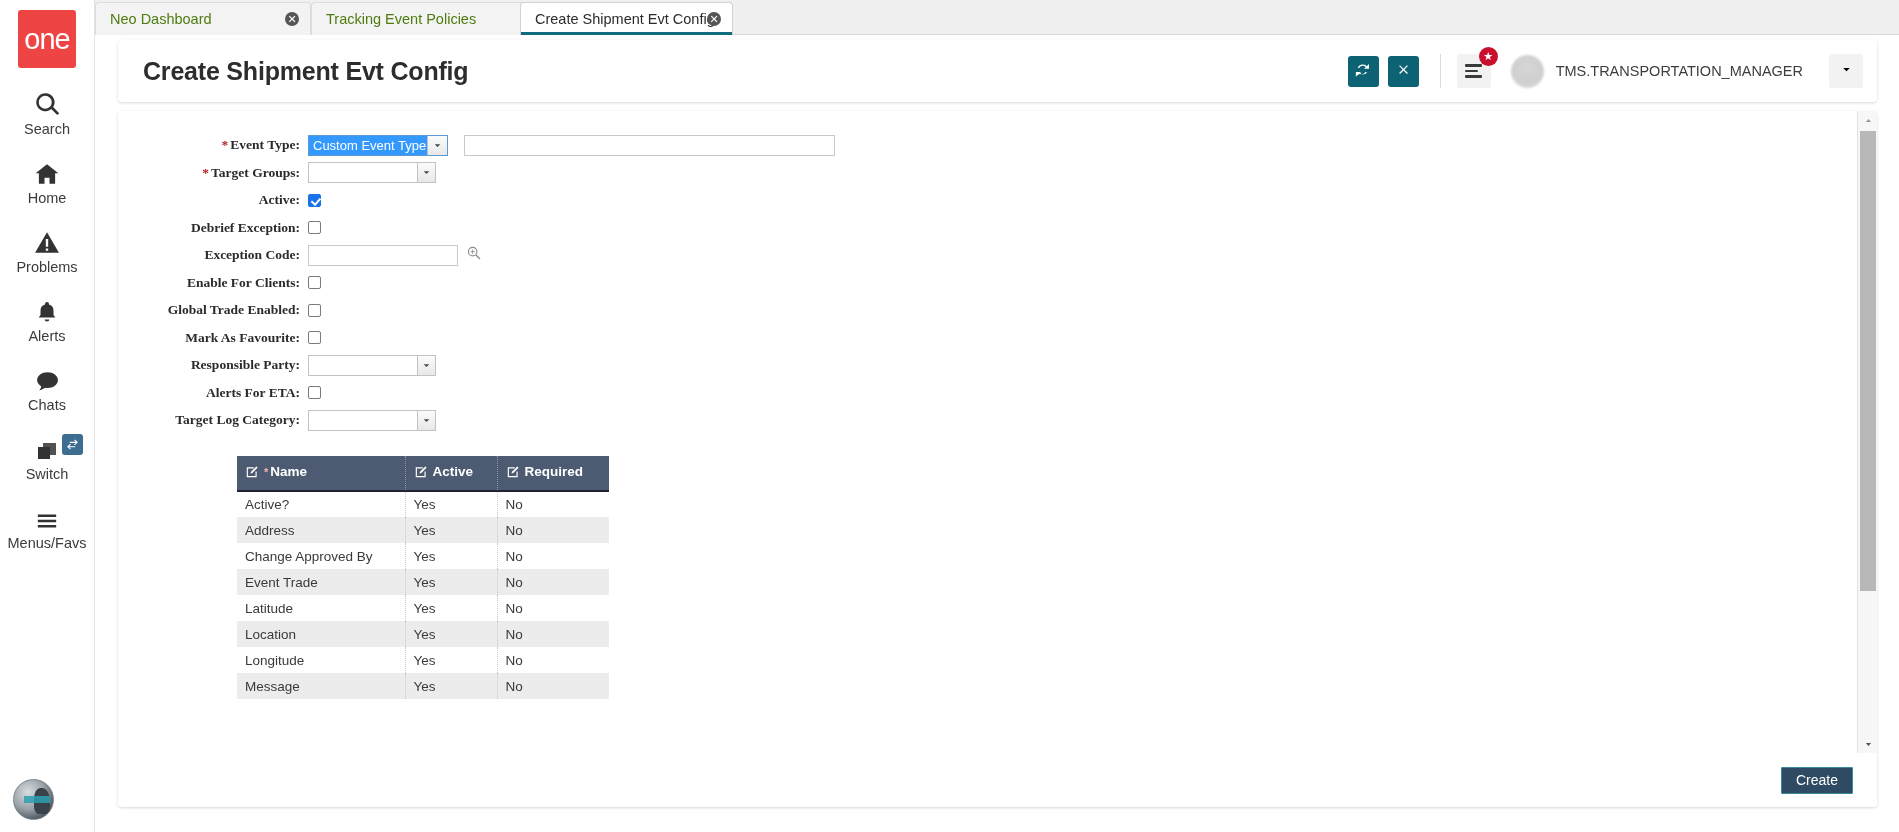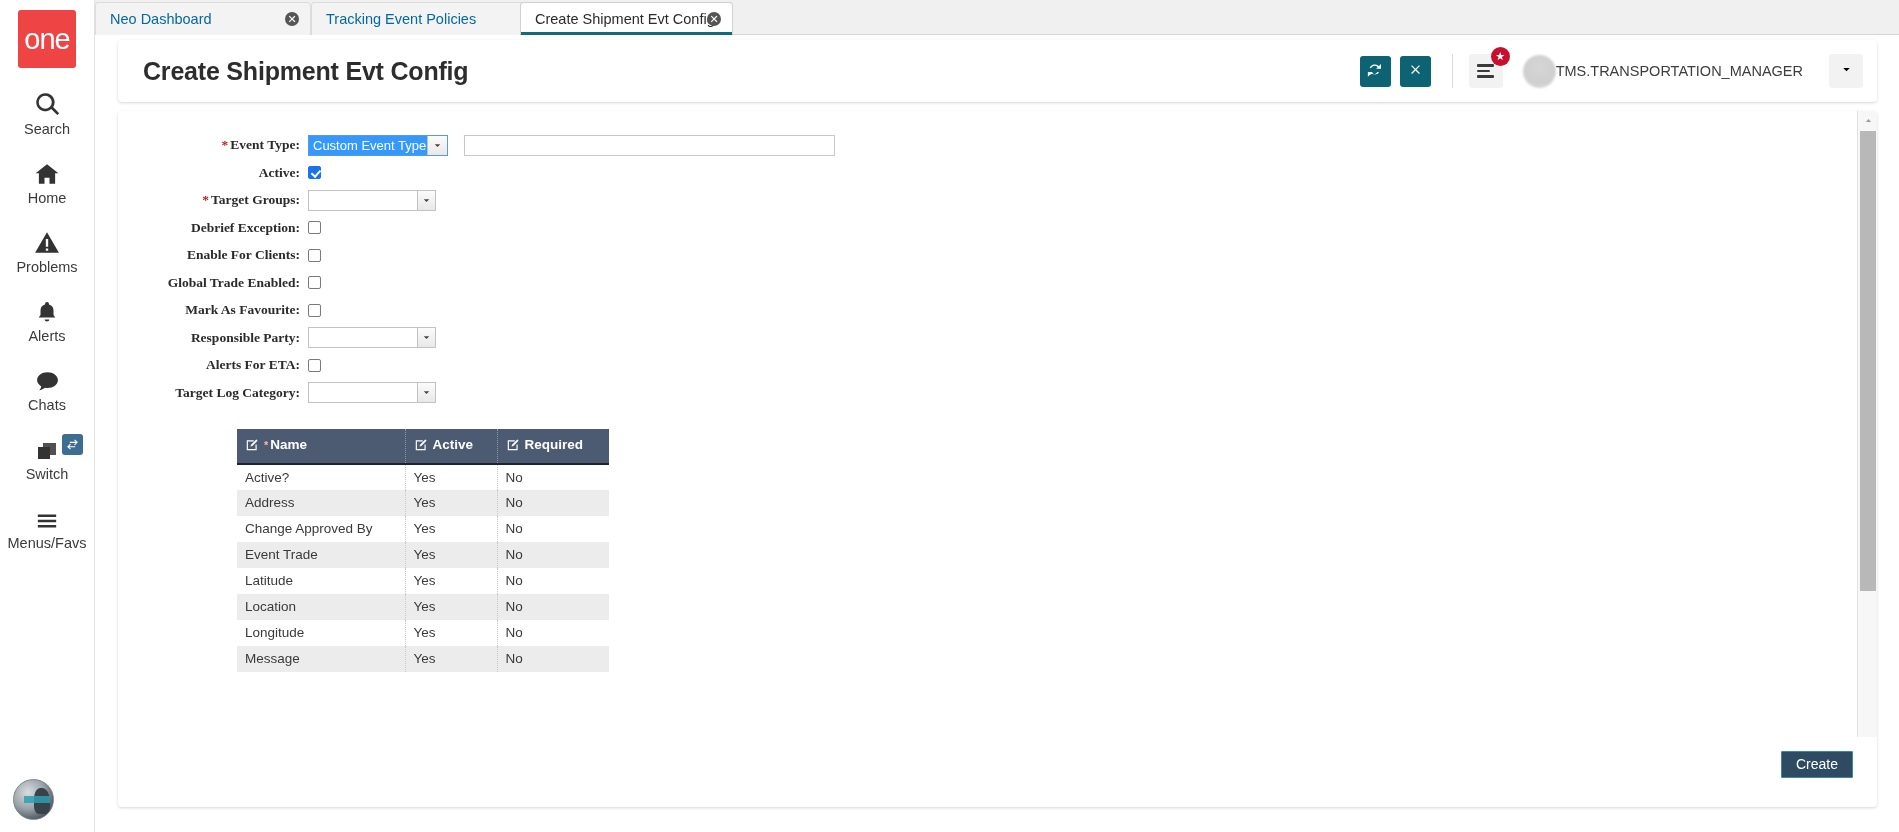--- a/index.html
+++ b/index.html
@@ -63,21 +63,21 @@
     position: absolute; left: 95px; top: 0; right: 0; height: 35px;
     background: #f0f0f0; border-bottom: 1px solid #d6d6d6;
   }
   .tab {
     position: absolute; top: 2px; height: 33px;
     background: #f3f3f3; border: 1px solid #dcdcdc; border-bottom: none;
     border-radius: 4px 4px 0 0;
     display: flex; align-items: center; cursor: pointer;
   }
   .tab .tab-title {
-    font-size: 14.5px; color: #0369a1; margin-left: 14px;
+    font-size: 14.5px; color: #4d7c0f; margin-left: 14px;
     white-space: nowrap; overflow: hidden; text-overflow: ellipsis;
   }
   .tab.active { background: #ffffff; border-color: #d2d2d2; }
   .tab.active .tab-title { color: #2b2b2b; }
   .tab.active::after {
     content: ""; position: absolute; left: 0; right: 0; bottom: 0;
     height: 3px; background: #126a7d;
   }
   .tab-close {
     position: absolute; right: 11px; width: 14px; height: 14px;
@@ -121,21 +121,21 @@
     position: absolute; right: -7px; top: -7px; width: 19px; height: 19px;
     border-radius: 50%; background: #c8102e; color: #fff;
     display: flex; align-items: center; justify-content: center; font-size: 11px;
   }
   #user-avatar {
     width: 33px; height: 33px; border-radius: 50%; margin-left: 20px;
     background: radial-gradient(circle at 50% 40%, #d6d6d6 0%, #cfcfcf 60%, #e6e6e6 100%);
     filter: blur(1.1px);
   }
   #user-name {
-    font-size: 14.5px; color: #3d3d3d; white-space: nowrap;
+    font-size: 14.5px; color: #3d3d3d; margin-left: 12px; white-space: nowrap;
   }
   #user-caret {
     width: 34px; height: 34px; border-radius: 3px; background: #f2f2f2;
     margin-left: 26px; margin-right: 14px;
     display: flex; align-items: center; justify-content: center; cursor: pointer;
   }
 
   
   #form-card {
     position: absolute; left: 118px; top: 111px; right: 22px; bottom: 25px;
@@ -228,21 +228,21 @@
     display: flex; align-items: center; justify-content: center; cursor: pointer;
   }
   .sb-arrow.up { top: 0; } .sb-arrow.down { bottom: 0; }
   #sb-thumb {
     position: absolute; left: 2px; width: 16px; top: 20px; height: 460px;
     background: #b8b8b8; cursor: pointer;
   }
 
   
   #form-footer {
-    position: absolute; left: 0; right: 0; bottom: 16px; height: 54px;
+    position: absolute; left: 0; right: 0; bottom: 0; height: 54px;
     background: #ffffff; display: flex; align-items: center; justify-content: flex-end;
   }
   #create-btn {
     margin-right: 24px; height: 27px; min-width: 64px; padding: 0 14px;
     background: #2f4a63; color: #fff; border: 1px solid #3b8a9a;
     font-size: 14px; cursor: pointer; border-radius: 1px;
     font-family: "Liberation Sans", sans-serif;
   }
 </style>
 </head>
@@ -400,49 +400,62 @@
               <svg width="11" height="11" viewBox="0 0 24 24">
                   <path d="M6 9l6 6 6-6z" fill="#444"></path>
                 </svg>
             </div>
           </div>
           <input class="textinput" style="width: 371px; margin-left: 16px;" value="">
         </div>
       </div>
 
       <div class="frow">
-        <div class="flabel"><span>Active</span>:</div>
-        <div class="fctl">
-          <span class="cbox checked"></span>
-        </div>
-      </div>
-
-      <div class="frow">
         <div class="flabel">
           <span class="req-star">*</span><span>Target Groups</span>:
         </div>
         <div class="fctl">
           <div class="combo" style="width:128px">
             <div class="cval"></div>
             <div class="carrow">
               <svg width="11" height="11" viewBox="0 0 24 24">
                   <path d="M6 9l6 6 6-6z" fill="#444"></path>
                 </svg>
             </div>
           </div>
         </div>
       </div>
 
       <div class="frow">
+        <div class="flabel"><span>Active</span>:</div>
+        <div class="fctl">
+          <span class="cbox checked"></span>
+        </div>
+      </div>
+
+      <div class="frow">
         <div class="flabel"><span>Debrief Exception</span>:</div>
         <div class="fctl">
           <span class="cbox"></span>
         </div>
       </div>
 
+      <div class="frow">
+        <div class="flabel"><span>Exception Code</span>:</div>
+        <div class="fctl">
+          <input class="textinput" style="width: 150px;" value="">
+          <span class="mag">
+            <svg width="16" height="16" viewBox="0 0 24 24">
+                <circle cx="10" cy="10" r="6.4" fill="none" stroke="#8a8a8a" stroke-width="1.7"></circle>
+                <path d="M14.9 14.9L21 21" stroke="#8a8a8a" stroke-width="1.9" fill="none"></path>
+                <path d="M10 6.8v6.4M6.8 10h6.4" stroke="#8a8a8a" stroke-width="1.3"></path>
+              </svg>
+          </span>
+        </div>
+      </div>
 
       <div class="frow">
         <div class="flabel"><span>Enable For Clients</span>:</div>
         <div class="fctl">
           <span class="cbox"></span>
         </div>
       </div>
 
       <div class="frow">
         <div class="flabel"><span>Global Trade Enabled</span>:</div>

